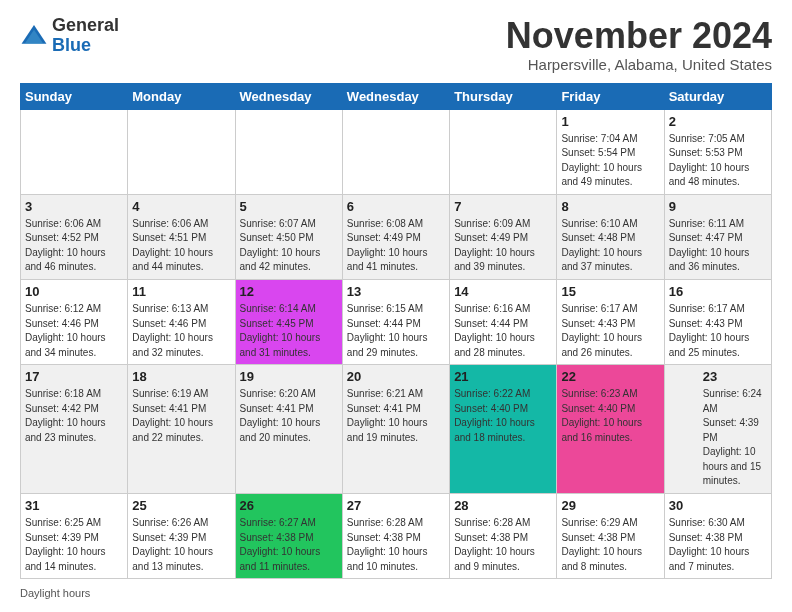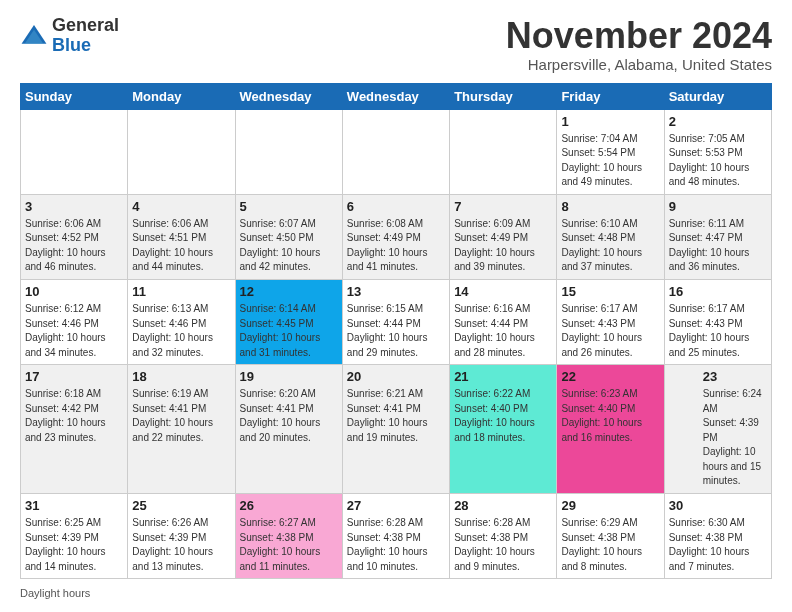--- a/index.html
+++ b/index.html
@@ -187,21 +187,21 @@
       </tr>
       <tr>
         <td style="background: rgb(255, 255, 255);">
           <span class="day-num">10</span>
           <div class="day-info">Sunrise: 6:12 AM<br>Sunset: 4:46 PM<br>Daylight: 10 hours and 34 minutes.</div>
         </td>
         <td style="background: rgb(255, 255, 255);">
           <span class="day-num">11</span>
           <div class="day-info">Sunrise: 6:13 AM<br>Sunset: 4:46 PM<br>Daylight: 10 hours and 32 minutes.</div>
         </td>
-        <td style="background: #0ea5e9;">
+        <td style="background: #d946ef;">
           <span class="day-num">12</span>
           <div class="day-info">Sunrise: 6:14 AM<br>Sunset: 4:45 PM<br>Daylight: 10 hours and 31 minutes.</div>
         </td>
         <td style="background: rgb(255, 255, 255);">
           <span class="day-num">13</span>
           <div class="day-info">Sunrise: 6:15 AM<br>Sunset: 4:44 PM<br>Daylight: 10 hours and 29 minutes.</div>
         </td>
         <td style="background: rgb(255, 255, 255);">
           <span class="day-num">14</span>
           <div class="day-info">Sunrise: 6:16 AM<br>Sunset: 4:44 PM<br>Daylight: 10 hours and 28 minutes.</div>
@@ -225,21 +225,21 @@
           <div class="day-info">Sunrise: 6:19 AM<br>Sunset: 4:41 PM<br>Daylight: 10 hours and 22 minutes.</div>
         </td>
         <td style="background: rgb(240, 240, 240);">
           <span class="day-num">19</span>
           <div class="day-info">Sunrise: 6:20 AM<br>Sunset: 4:41 PM<br>Daylight: 10 hours and 20 minutes.</div>
         </td>
         <td style="background: rgb(240, 240, 240);">
           <span class="day-num">20</span>
           <div class="day-info">Sunrise: 6:21 AM<br>Sunset: 4:41 PM<br>Daylight: 10 hours and 19 minutes.</div>
         </td>
-        <td style="background: #5eead4;">
+        <td style="background: #14b8a6;">
           <span class="day-num">21</span>
           <div class="day-info">Sunrise: 6:22 AM<br>Sunset: 4:40 PM<br>Daylight: 10 hours and 18 minutes.</div>
         </td>
         <td style="background: #ec4899;">
           <span class="day-num">22</span>
           <div class="day-info">Sunrise: 6:23 AM<br>Sunset: 4:40 PM<br>Daylight: 10 hours and 16 minutes.</div>
         </td>
         <td style="background: rgb(240, 240, 240); padding-left: 38px;">
           <span class="day-num">23</span>
           <div class="day-info">Sunrise: 6:24 AM<br>Sunset: 4:39 PM<br>Daylight: 10 hours and 15 minutes.</div>
@@ -247,21 +247,21 @@
       </tr>
       <tr>
         <td style="background: rgb(255, 255, 255);">
           <span class="day-num">31</span>
           <div class="day-info">Sunrise: 6:25 AM<br>Sunset: 4:39 PM<br>Daylight: 10 hours and 14 minutes.</div>
         </td>
         <td style="background: rgb(255, 255, 255);">
           <span class="day-num">25</span>
           <div class="day-info">Sunrise: 6:26 AM<br>Sunset: 4:39 PM<br>Daylight: 10 hours and 13 minutes.</div>
         </td>
-        <td style="background: #f9a8d4;">
+        <td style="background: #22c55e;">
           <span class="day-num">26</span>
           <div class="day-info">Sunrise: 6:27 AM<br>Sunset: 4:38 PM<br>Daylight: 10 hours and 11 minutes.</div>
         </td>
         <td style="background: rgb(255, 255, 255);">
           <span class="day-num">27</span>
           <div class="day-info">Sunrise: 6:28 AM<br>Sunset: 4:38 PM<br>Daylight: 10 hours and 10 minutes.</div>
         </td>
         <td style="background: rgb(255, 255, 255);">
           <span class="day-num">28</span>
           <div class="day-info">Sunrise: 6:28 AM<br>Sunset: 4:38 PM<br>Daylight: 10 hours and 9 minutes.</div>

